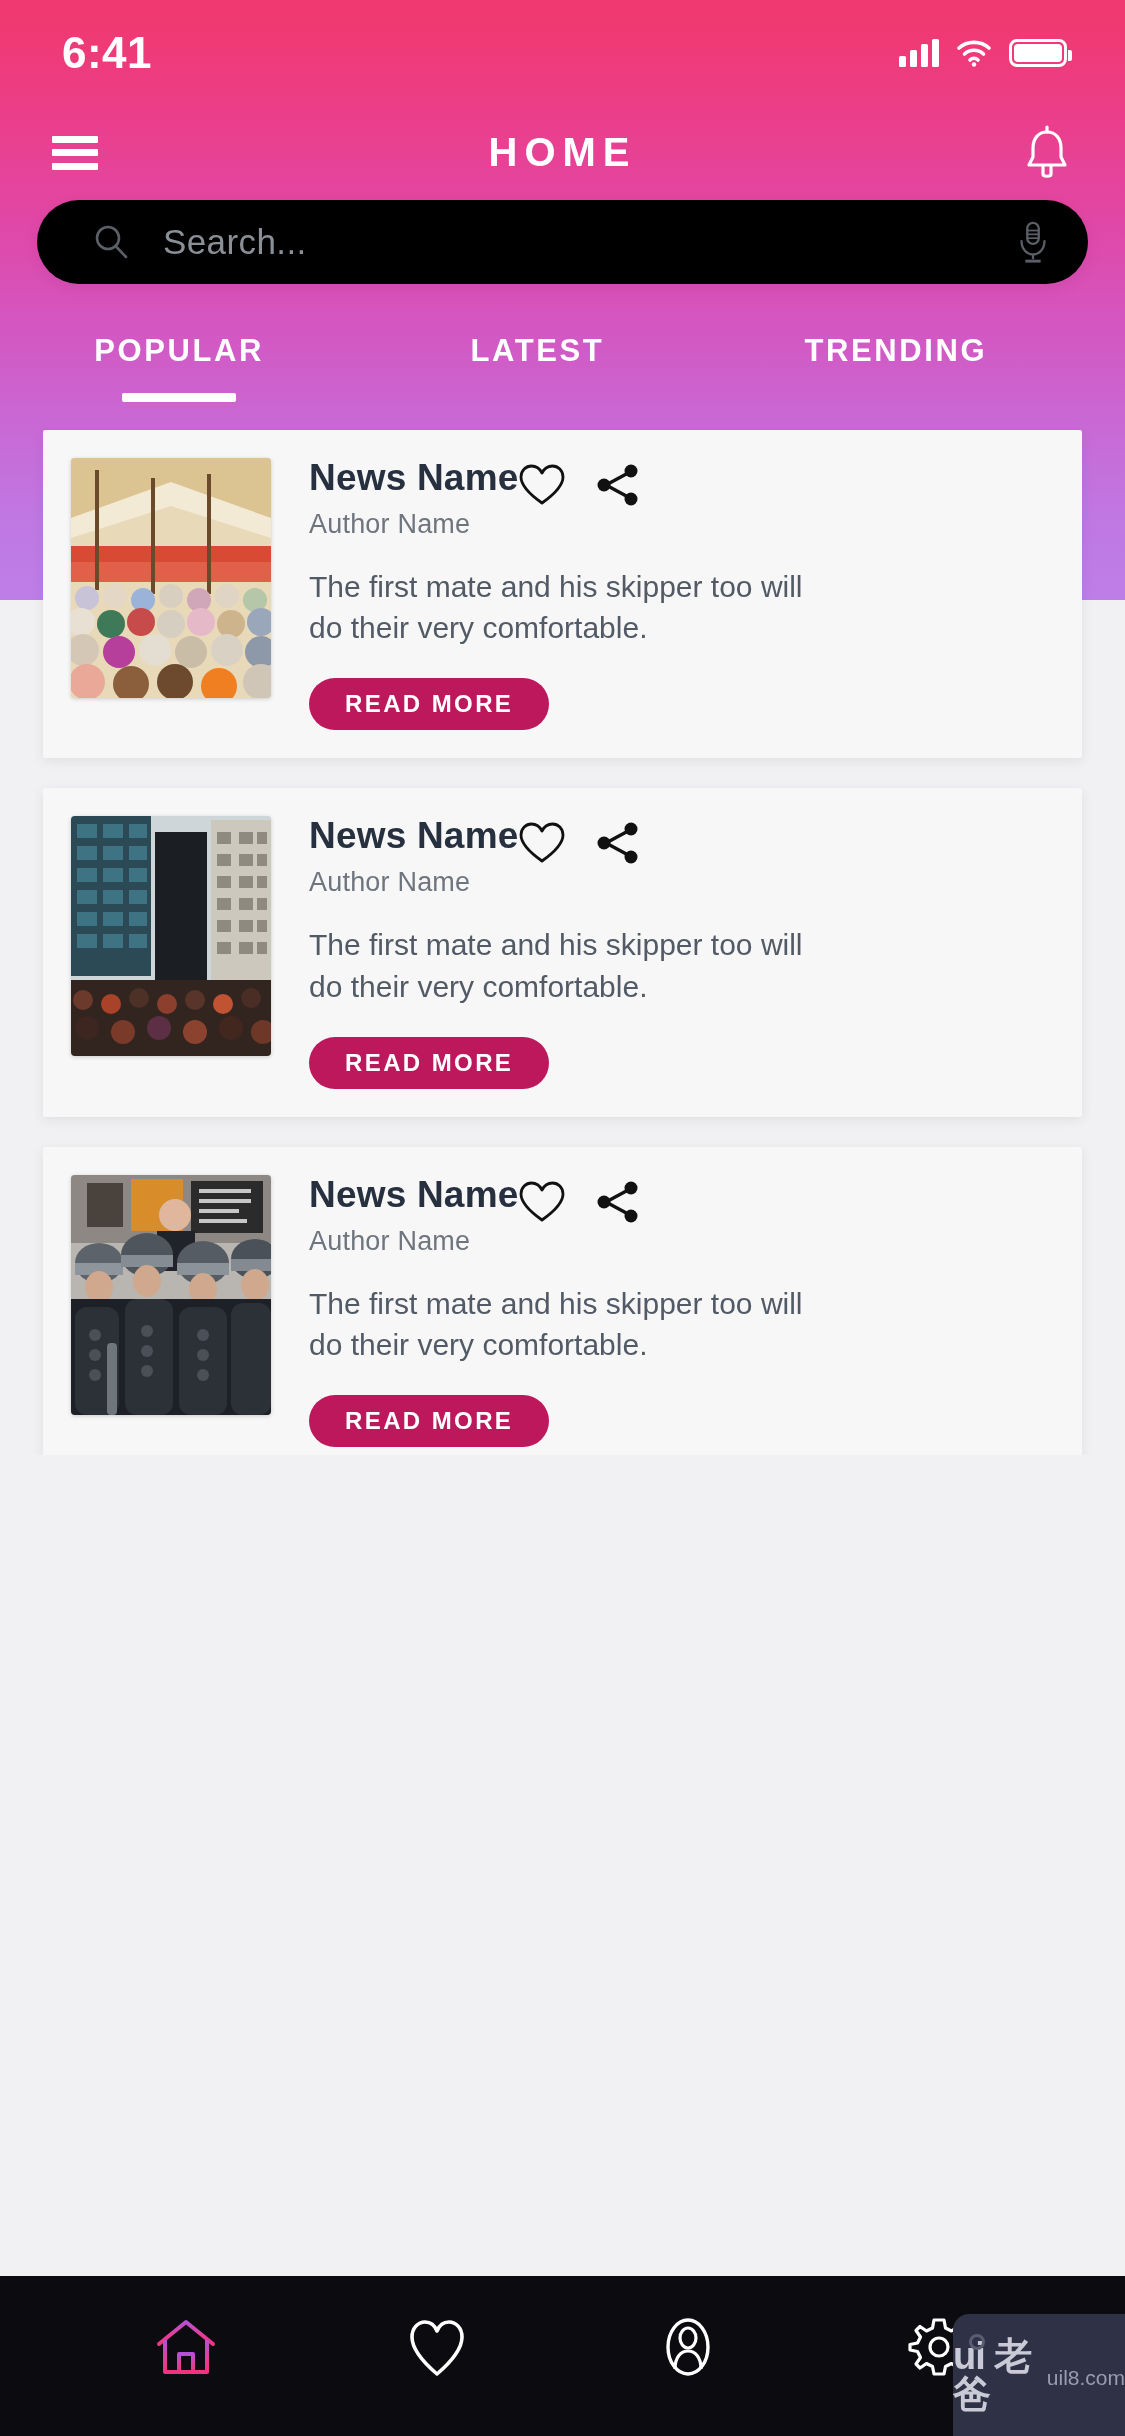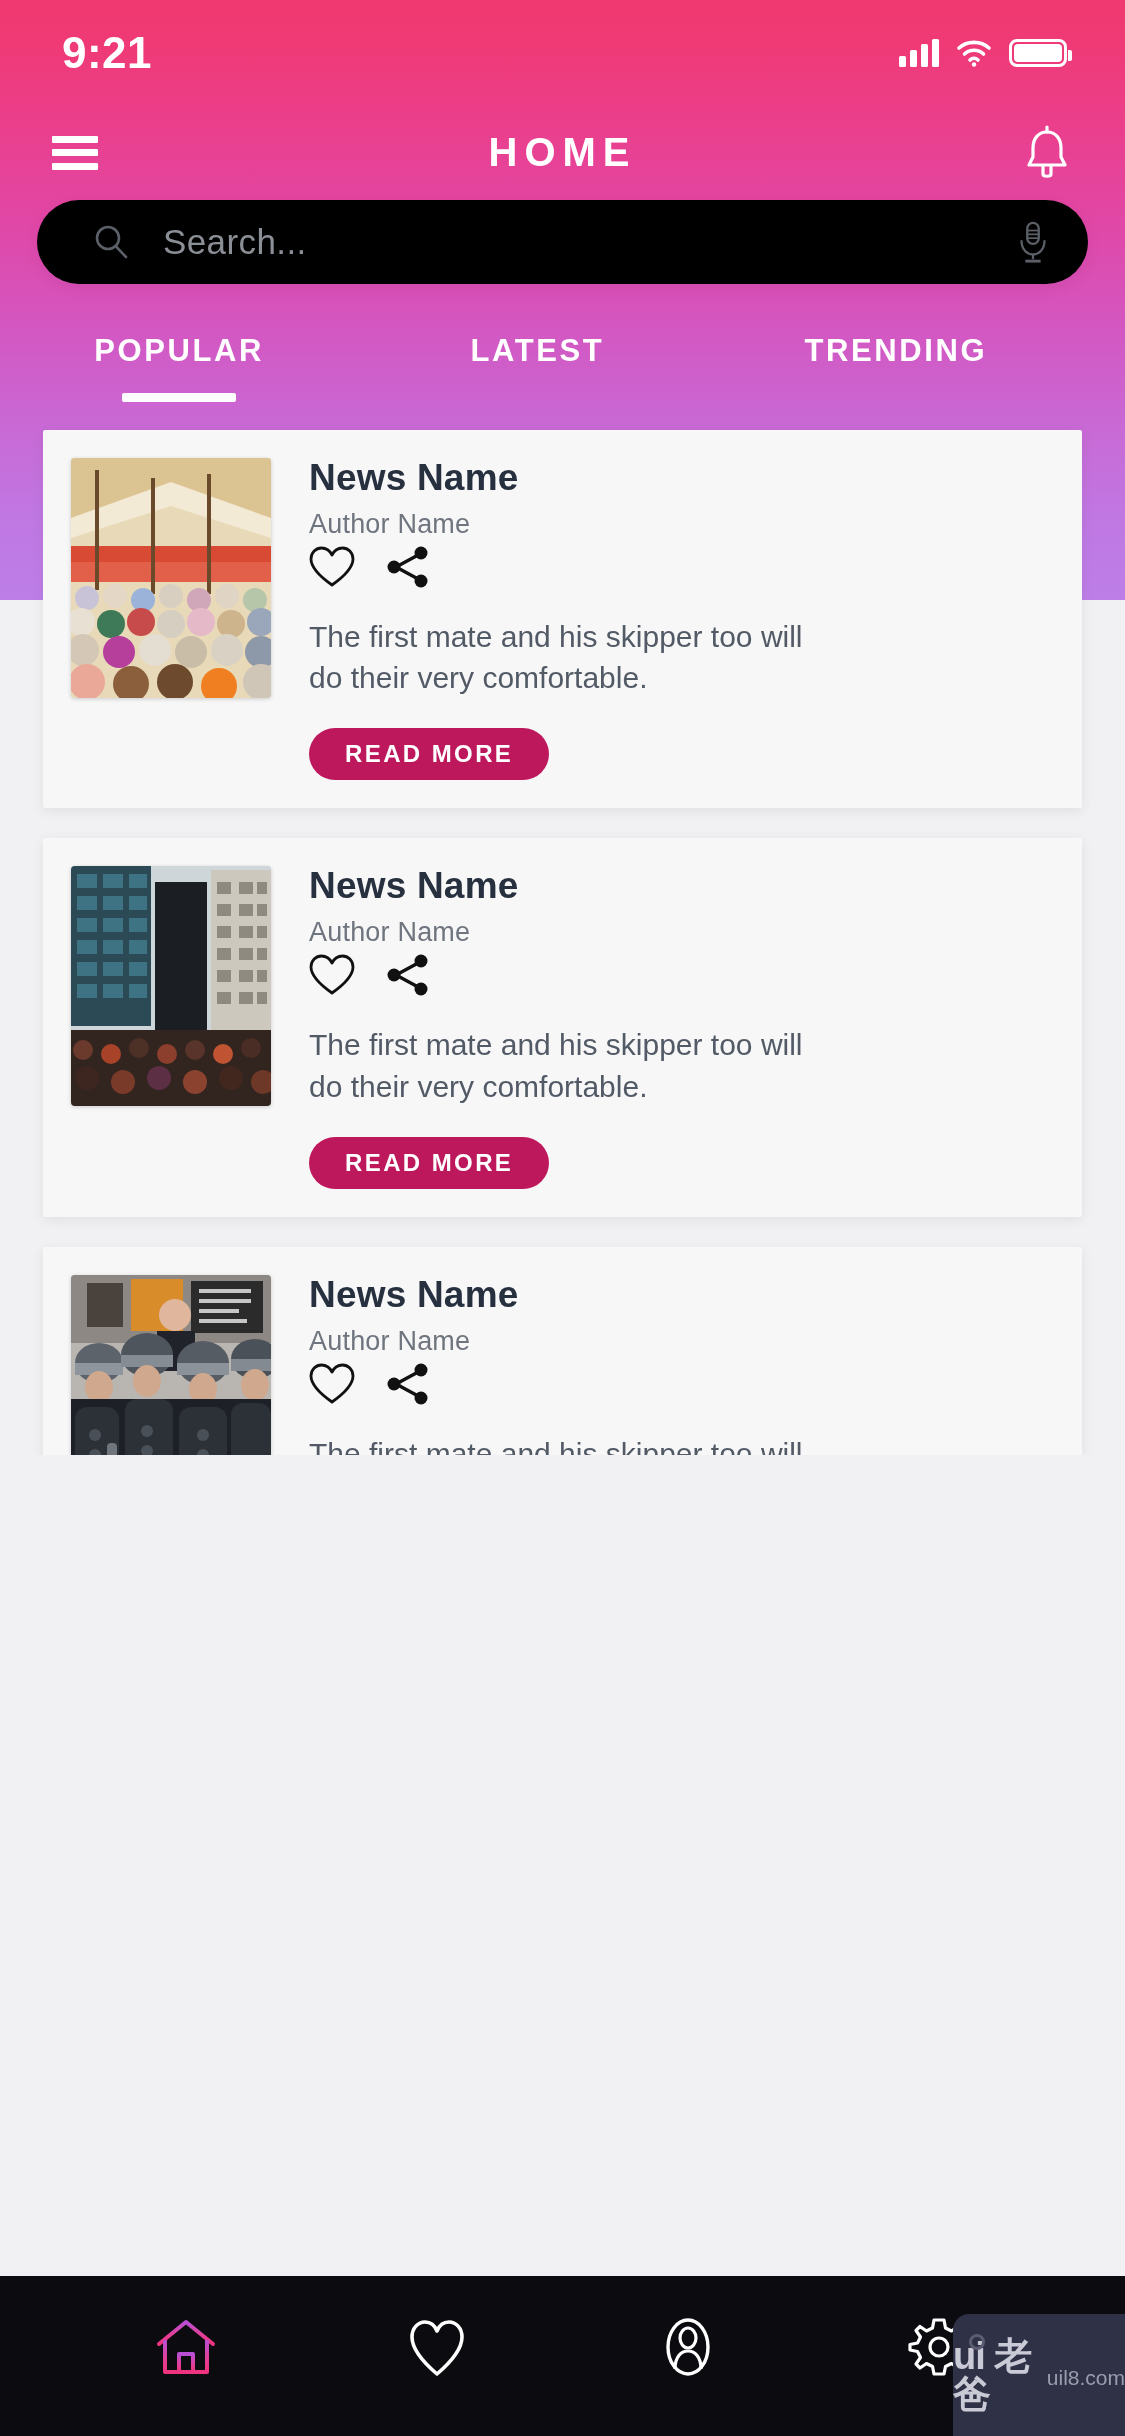--- a/index.html
+++ b/index.html
@@ -88,21 +88,21 @@
     box-shadow:0 3px 12px rgba(60,60,80,.09);
     display:flex; padding:28px 30px 28px 28px;
   }
   .thumb{
     width:200px; height:240px; flex:0 0 auto; border-radius:4px;
     overflow:hidden; position:relative; background:#cfcfd3;
     box-shadow:0 1px 4px rgba(0,0,0,.18);
   }
   .thumb svg{ display:block; width:100%; height:100%; }
   .card-body{ flex:1; padding-left:38px; position:relative; }
-  .card-top{ display:flex; align-items:flex-start; justify-content:flex-start;flex-direction:column; }
+  .card-top{ display:flex; align-items:flex-start; justify-content:flex-start; }
   .card-title{ font-size:37px; font-weight:700; color:#26303f; letter-spacing:.2px; line-height:1.1; }
   .card-author{ font-size:27px; color:#6f757e; margin-top:10px; letter-spacing:.2px; }
   .card-desc{ font-size:30px; color:#525a66; line-height:1.38; margin-top:26px; max-width:500px; }
   .card-actions{ display:flex; align-items:center; gap:30px; padding-top:4px; }
   .act{ width:46px; height:46px; cursor:pointer; }
   .readmore{
     margin-top:30px; display:inline-flex; align-items:center; justify-content:center;
     background:#be185d; color:#fff; font-size:24px; font-weight:700; letter-spacing:2.4px;
     padding:8px 36px; height:52px; border-radius:31px; cursor:pointer; border:none;
     font-family:"Liberation Sans", sans-serif;
@@ -128,21 +128,21 @@
   .wm-sub{ color:#9a9cae; font-size:21px; margin-top:6px; }
 </style>
 </head>
 <body>
 
 <div id="phone">
 
   <div class="header-grad"></div>
 
   <div class="statusbar">
-    <div class="status-time">9:21</div>
+    <div class="status-time">6:41</div>
     <div class="status-right">
       <div class="bars">
           <i></i>
           <i></i>
           <i></i>
           <i></i>
         </div>
       <svg width="36" height="28" viewBox="0 0 36 28">
         <path d="M3 9 C11 1.5 25 1.5 33 9" stroke="#fff" stroke-width="3.6" fill="none" stroke-linecap="round"></path>
         <path d="M8.5 15 C14 10 22 10 27.5 15" stroke="#fff" stroke-width="3.6" fill="none" stroke-linecap="round"></path>

